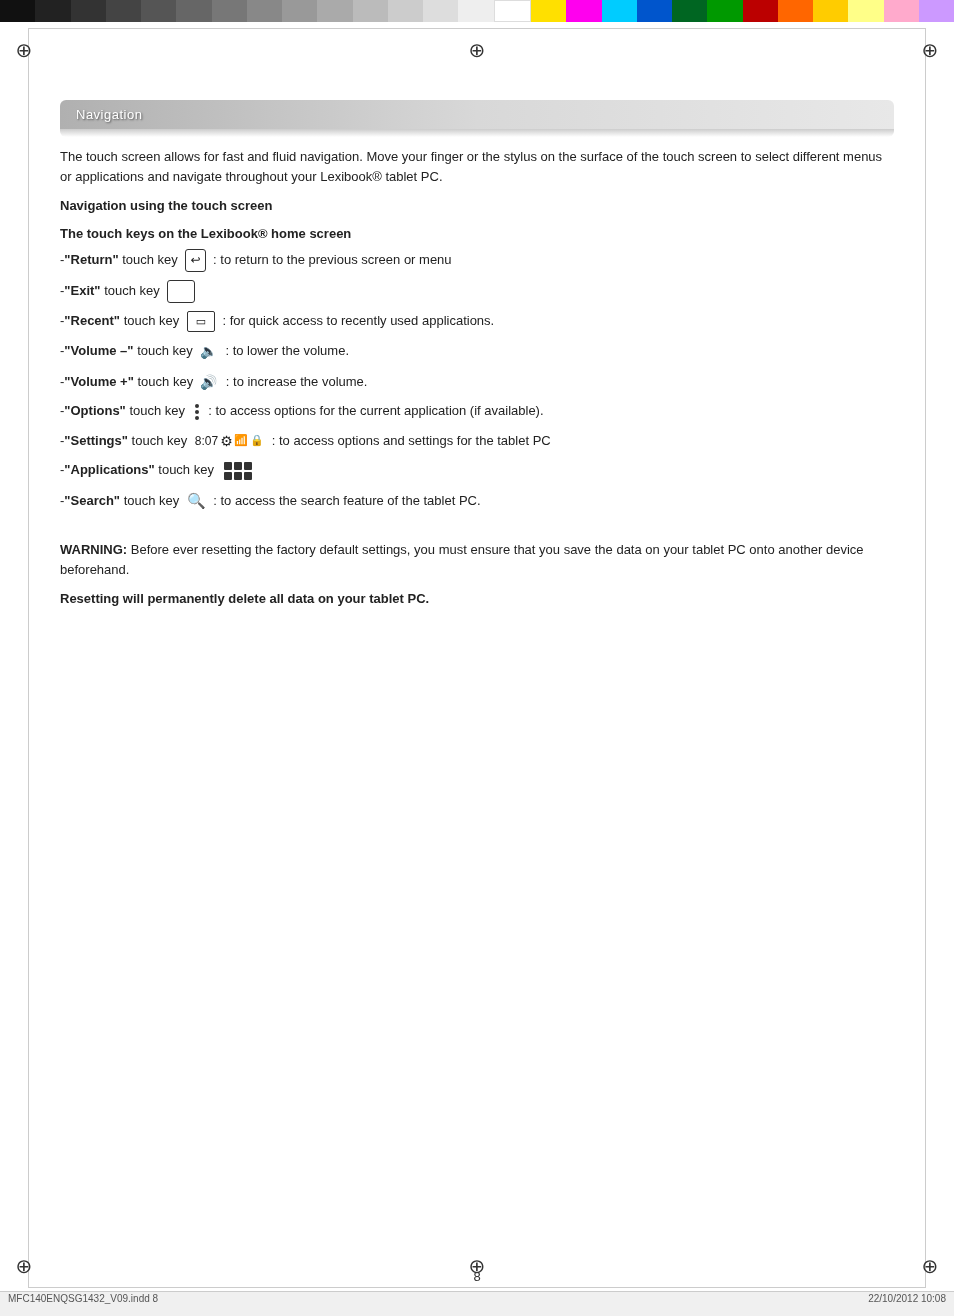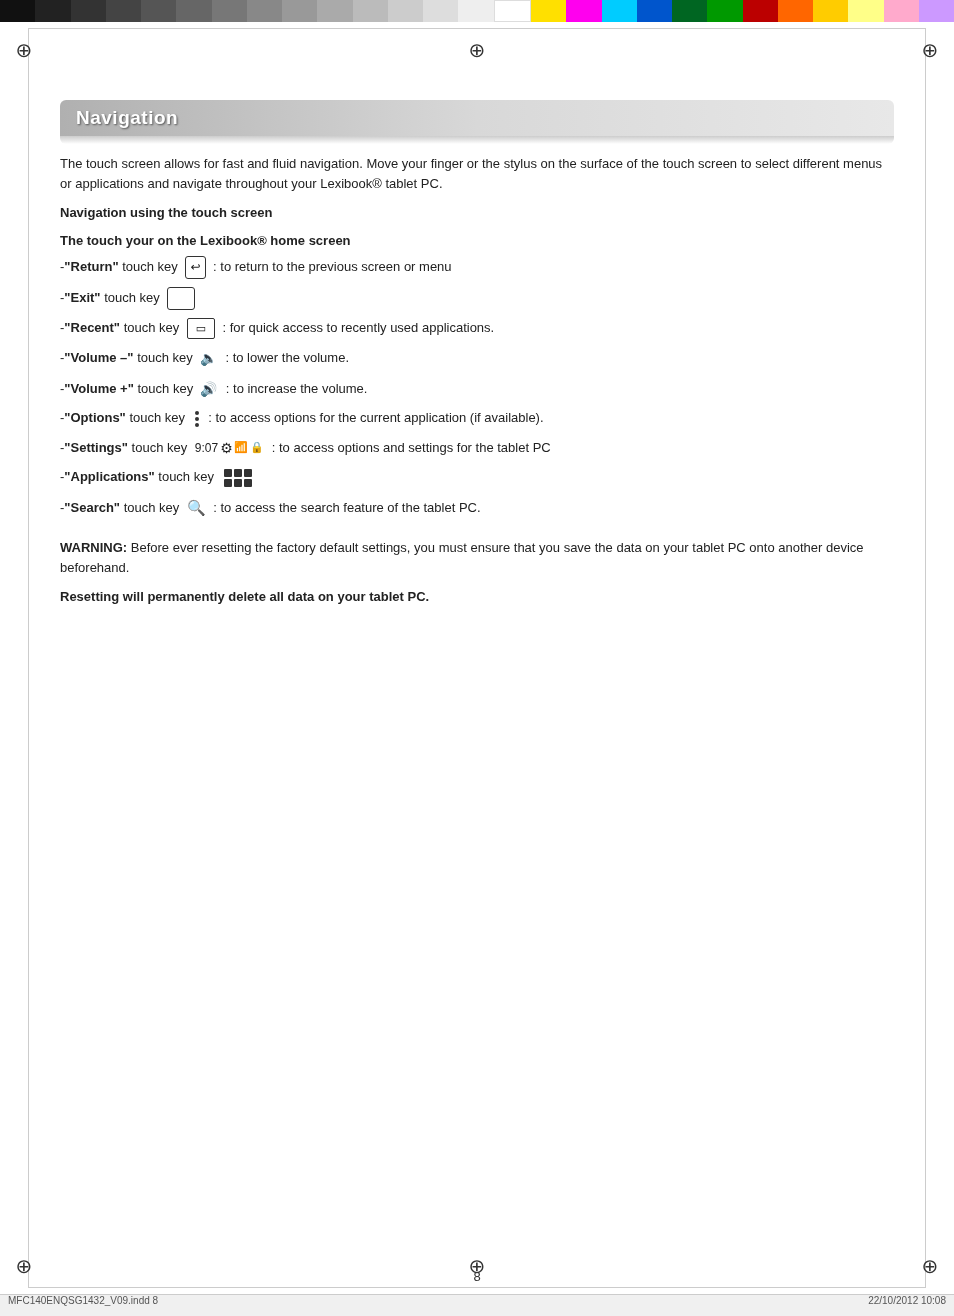--- a/index.html
+++ b/index.html
@@ -92,22 +92,22 @@
       content: '';
       position: absolute;
       bottom: -8px;
       left: 0;
       right: 0;
       height: 8px;
       background: linear-gradient(to bottom, #ccc, transparent);
       border-radius: 0 0 6px 6px;
     }
     .nav-banner-title {
-      font-size: 19px;
-      font-weight: bold;
+      font-size: 13px;
+      font-weight: normal;
       color: #fff;
       text-shadow: 1px 1px 2px #555;
       letter-spacing: 0.5px;
     }
 
     .section-body {
       margin-top: 22px;
     }
 
     .para {
@@ -211,36 +211,36 @@
       border-radius: 1px;
     }
 
     .icon-search {
       display: inline-block;
       font-size: 15px;
       margin: 0 4px;
     }
 
     .warning-section {
-      margin-top: 18px;
+      margin-top: 27px;
     }
 
     
     .bottom-bar {
       position: absolute;
       bottom: 0;
       left: 0;
       right: 0;
       height: 22px;
       background: #f0f0f0;
       border-top: 1px solid #ccc;
       display: flex;
-      align-items: flex-start;
+      align-items: flex-end;
       justify-content: space-between;
-      padding: 0 8px;
+      padding: 12px 8px;
       font-size: 10px;
       color: #555;
     }
 
     .page-number {
       position: absolute;
       bottom: 32px;
       left: 50%;
       transform: translateX(-50%);
       font-size: 13px;
@@ -306,21 +306,21 @@
   </div>
 
   <div class="section-body">
 
     <p class="para" style="margin-top:-4px;">The touch screen allows for fast and fluid navigation. Move your finger or the stylus on the surface of the touch screen to select different menus or applications and navigate throughout your Lexibook® tablet PC.</p>
     <p class="para">
       <span class="bold">Navigation using the touch screen</span>
     </p>
 
 
-    <p class="touch-keys-header">The touch your on the Lexibook® home screen</p>
+    <p class="touch-keys-header">The touch keys on the Lexibook® home screen</p>
 
     <ul class="key-list">
 
       <li>
         <span>- </span>
         <span class="bold">"Return"</span>
         <span>&nbsp;touch key&nbsp;</span>
         <span class="icon-return">↩</span>
         <span>&nbsp;: to return to the previous screen or menu</span>
       </li>
@@ -366,21 +366,21 @@
             <span></span>
         </span>
         <span>&nbsp;: to access options for the current application (if available).</span>
       </li>
 
       <li>
         <span>- </span>
         <span class="bold">"Settings"</span>
         <span>&nbsp;touch key&nbsp;</span>
         <span class="icon-settings-group">
-          <span style="font-size:12px;">9:07</span>
+          <span style="font-size:12px;">8:07</span>
           <span style="font-size:14px;">⚙</span>
           <span style="font-size:11px;">📶</span>
           <span style="font-size:11px;">🔒</span>
         </span>
         <span>&nbsp;: to access options and settings for the tablet PC</span>
       </li>
 
       <li>
         <span>- </span>
         <span class="bold">"Applications"</span>

